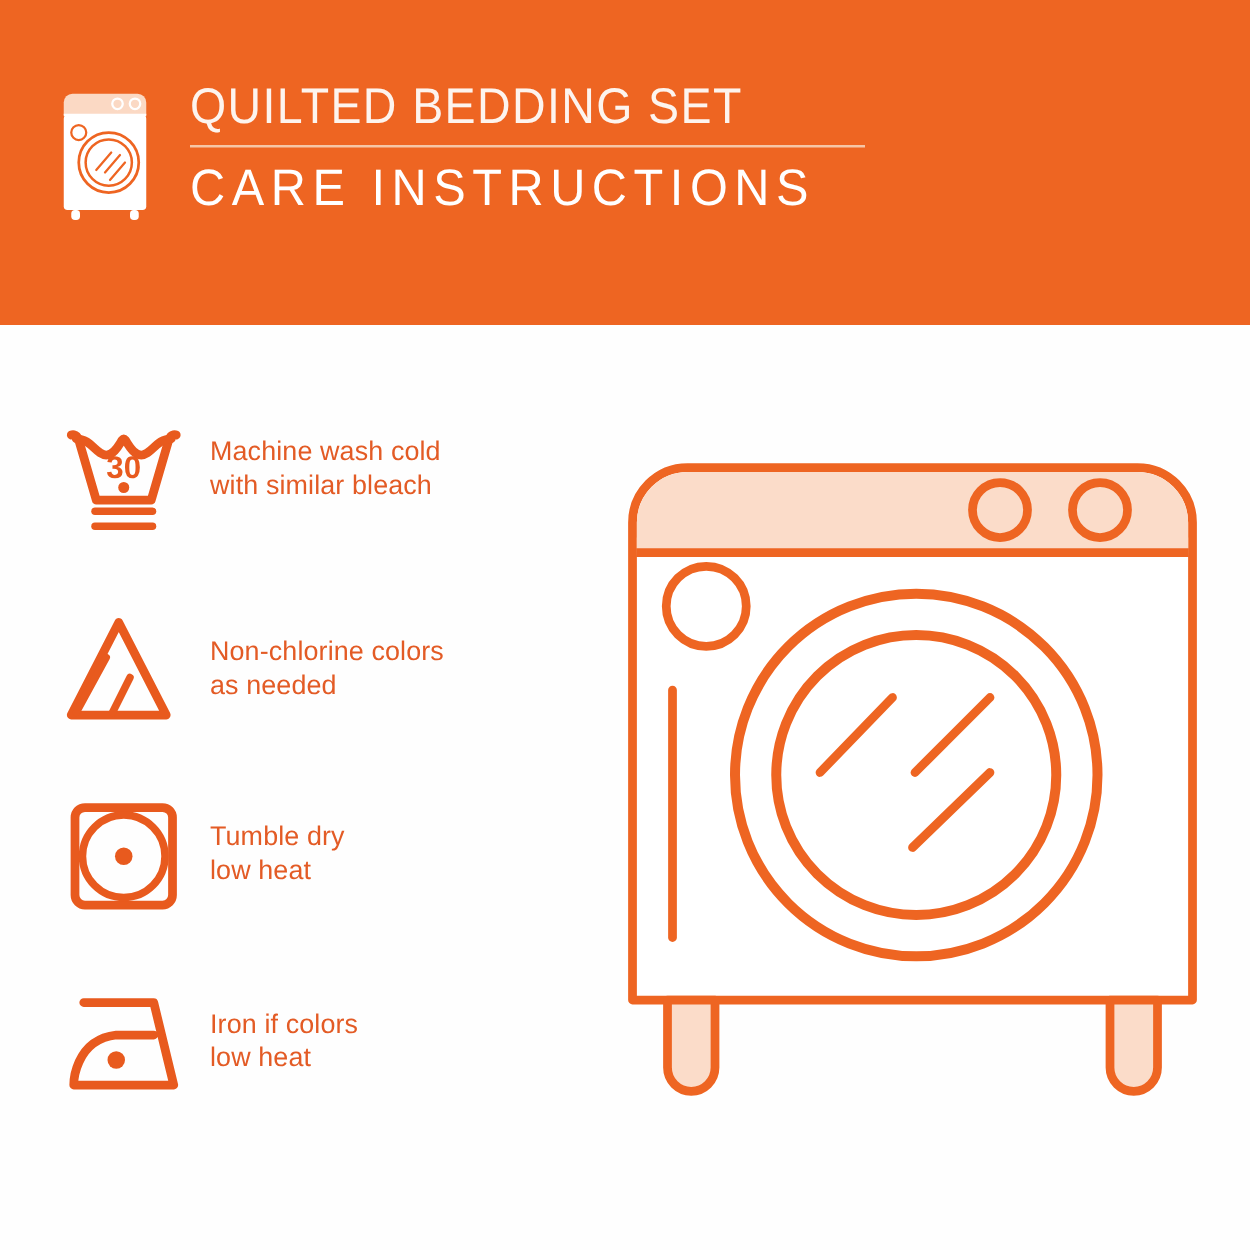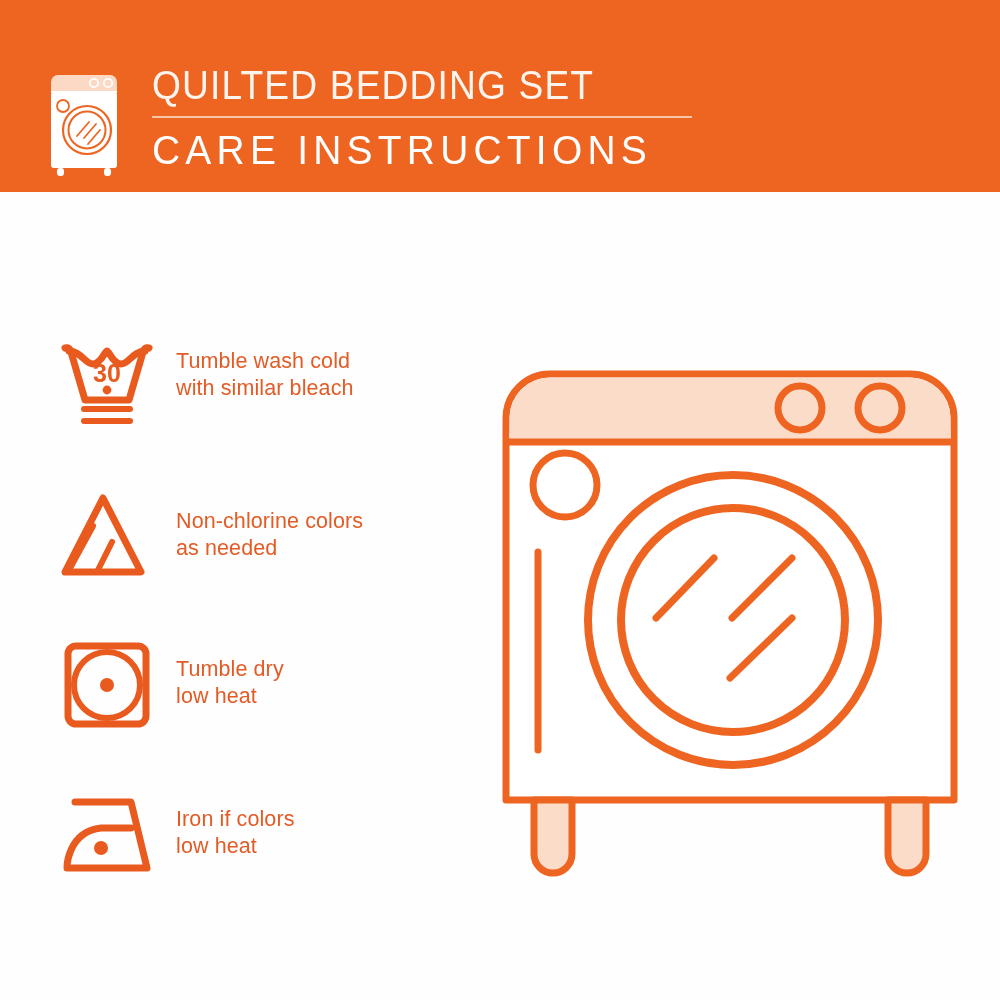--- a/index.html
+++ b/index.html
@@ -19,21 +19,21 @@
     height: 1000px;
     background: #fefefe;
   }
 
   
   .header {
     position: absolute;
     left: 0;
     top: 0;
     width: 1000px;
-    height: 192px;
+    height: 260px;
     background: #ee6522;
     box-sizing: border-box;
   }
   .header-inner {
     position: absolute;
     left: 42px;
     top: 62px;
     display: flex;
     align-items: flex-start;
   }
@@ -70,21 +70,21 @@
     letter-spacing: 5.5px;
     font-weight: 400;
     white-space: nowrap;
     transform: scaleX(0.95);
     transform-origin: left center;
   }
 
   
   .care-list {
     position: absolute;
-    left: 48px;
+    left: 40px;
     top: 330px;
     width: 420px;
   }
   .care-row {
     display: flex;
     align-items: flex-start;
     height: 150px;
   }
   .care-symbol {
     width: 118px;
@@ -166,21 +166,21 @@
           <path d="M12 13 C24 13 28 26 36 26 C44 26 48 13 50 13 C52 13 56 26 64 26 C72 26 76 13 88 13" fill="none" stroke="#e85a1e" stroke-width="7" stroke-linecap="round" stroke-linejoin="round"></path>
 
           <rect x="24" y="68" width="52" height="6" rx="3" fill="#e85a1e"></rect>
           <rect x="24" y="80" width="52" height="6" rx="3" fill="#e85a1e"></rect>
 
           <text x="50" y="44" text-anchor="middle" font-family="Liberation Sans, sans-serif" font-size="25" font-weight="700" fill="#e85a1e">30</text>
           <circle cx="50" cy="52" r="4.4" fill="#e85a1e"></circle>
         </svg>
       </div>
       <div class="care-text">
-        <div>Tumble wash cold</div>
+        <div>Machine wash cold</div>
         <div>with similar bleach</div>
       </div>
     </div>
 
     <div class="care-row row-bleach">
       <div class="care-symbol">
         <svg viewBox="0 0 100 96" width="100" height="96" aria-hidden="true">
           <path d="M46 10 L84 84 L8 84 Z" fill="none" stroke="#e85a1e" stroke-width="7" stroke-linejoin="round"></path>
           <line x1="36" y1="38" x2="12" y2="82" stroke="#e85a1e" stroke-width="6" stroke-linecap="round"></line>
           <line x1="55" y1="54" x2="41" y2="82" stroke="#e85a1e" stroke-width="6" stroke-linecap="round"></line>

